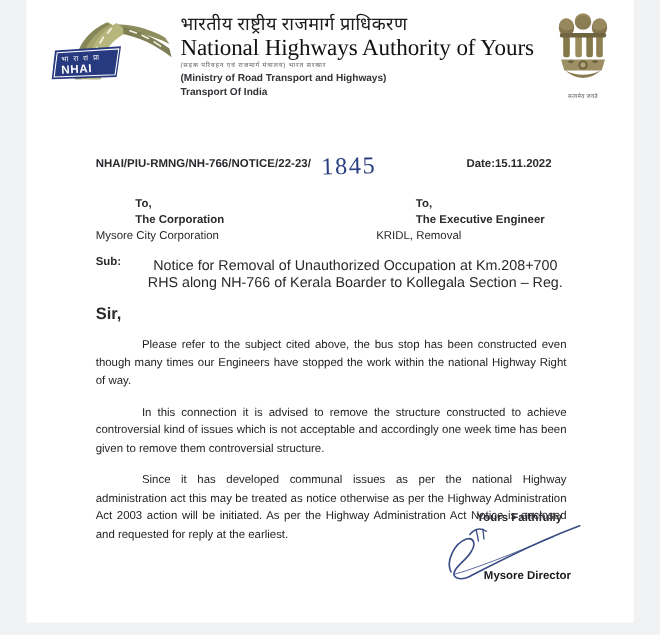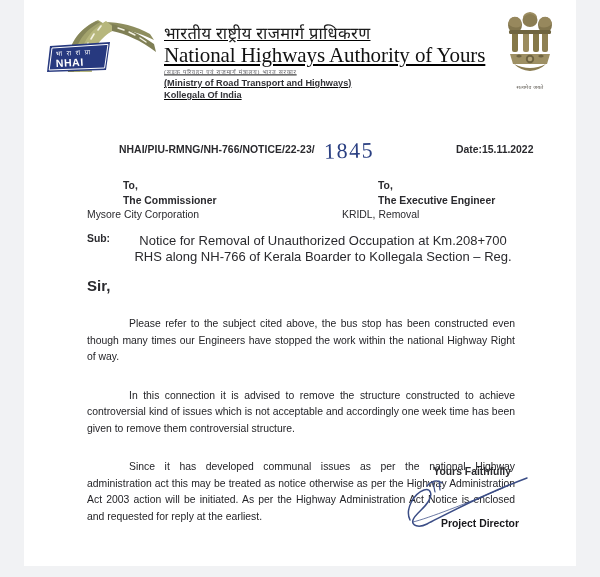--- a/index.html
+++ b/index.html
@@ -40,23 +40,22 @@
     top: 16px;
     width: 112px;
     height: 62px;
   }
   #nhai-logo svg { display: block; }
 
   
   #titles {
     position: absolute;
     left: 140px;
-    top: 24px;
+    top: 12px;
     width: 330px;
-    text-decoration: underline;
   }
   .t-hindi {
     font-family: "Liberation Serif", serif;
     font-size: 16.5px;
     line-height: 19px;
     color: #1b1b1b;
     letter-spacing: 0.4px;
     white-space: nowrap;
   }
   .t-english {
@@ -115,21 +114,20 @@
     position: absolute;
     left: 63px;
     top: 140px;
     width: 428px;
     color: #242428;
   }
 
   .ref-row {
     position: relative;
     height: 26px;
-    margin-left: 32px;
   }
   .ref-no {
     position: absolute;
     left: 0; top: 4px;
     font-size: 10.4px;
     font-weight: bold;
     letter-spacing: 0.05px;
     color: #2a2a2e;
     white-space: nowrap;
   }
@@ -189,21 +187,21 @@
   }
 
   .salutation {
     margin-top: 13px;
     font-size: 15px;
     font-weight: bold;
     color: #2a2a2e;
   }
 
   .para {
-    margin-top: 22px;
+    margin-top: 12px;
     font-size: 10.4px;
     line-height: 16.5px;
     text-align: justify;
     text-indent: 42px;
     color: #242428;
     hyphens: none;
   }
 
   
   #sign {
@@ -286,21 +284,21 @@
           <text x="10" y="51" font-family="Liberation Sans, sans-serif" font-size="10.5" font-weight="bold" fill="#ffffff" letter-spacing="0.6" transform="rotate(-3 10 51)">NHAI</text>
         </g>
       </svg>
     </div>
 
     <div id="titles">
       <div class="t-hindi">भारतीय राष्ट्रीय राजमार्ग प्राधिकरण</div>
       <div class="t-english">National Highways Authority of Yours</div>
       <div class="t-ministry-hi">(सड़क परिवहन एवं राजमार्ग मंत्रालय) भारत सरकार</div>
       <div class="t-ministry-en">(Ministry of Road Transport and Highways)</div>
-      <div class="t-govt">Kollegala Of India</div>
+      <div class="t-govt">Transport Of India</div>
     </div>
 
     <div id="emblem">
       <svg width="60" height="72" viewBox="0 0 60 72" xmlns="http://www.w3.org/2000/svg">
         <g fill="#8b7d53">
 
           <ellipse cx="30" cy="10" rx="7.5" ry="7"></ellipse>
           <path d="M23 8 Q30 0 37 8 Q37 3 30 2 Q23 3 23 8Z" fill="#9c8d61"></path>
 
           <ellipse cx="15" cy="15" rx="7" ry="8" fill="#82754d"></ellipse>
@@ -333,21 +331,21 @@
 
     <div class="ref-row">
       <span class="ref-no">NHAI/PIU-RMNG/NH-766/NOTICE/22-23/</span>
       <span class="ref-hand">1845</span>
       <span class="ref-date">Date:15.11.2022</span>
     </div>
 
     <div class="addr-block">
       <div class="addr-col left">
         <div class="addr-line b">To,</div>
-        <div class="addr-line b">The Commissioner</div>
+        <div class="addr-line b">The Corporation</div>
         <div class="addr-line">Mysore City Corporation</div>
       </div>
       <div class="addr-col right">
         <div class="addr-line b">To,</div>
         <div class="addr-line b">The Executive Engineer</div>
         <div class="addr-line">KRIDL, Removal</div>
       </div>
     </div>
 
     <div class="sub-block">
@@ -368,17 +366,17 @@
       <svg id="sign-scrawl" viewBox="0 0 160 64" xmlns="http://www.w3.org/2000/svg">
         <g fill="none" stroke="#3b4d86" stroke-linecap="round" stroke-linejoin="round">
           <path d="M41 50 C36 40 44 24 55 20 C62 18 64 25 59 32 C54 40 46 44 44 50
                    C42 56 50 58 58 54 C76 45 110 26 158 8" stroke-width="1.5"></path>
           <path d="M58 16 C62 11 68 9 73 13" stroke-width="1.3"></path>
           <path d="M64 12 L66 22" stroke-width="1.2"></path>
           <path d="M70 11 L71 20" stroke-width="1.2"></path>
           <path d="M44 52 C60 48 96 34 134 18" stroke-width="0.9" opacity="0.85"></path>
         </g>
       </svg>
-      <span class="sign-title">Project Director</span>
+      <span class="sign-title">Mysore Director</span>
     </div>
   </div>
 
 </div>
 
 </body></html>

